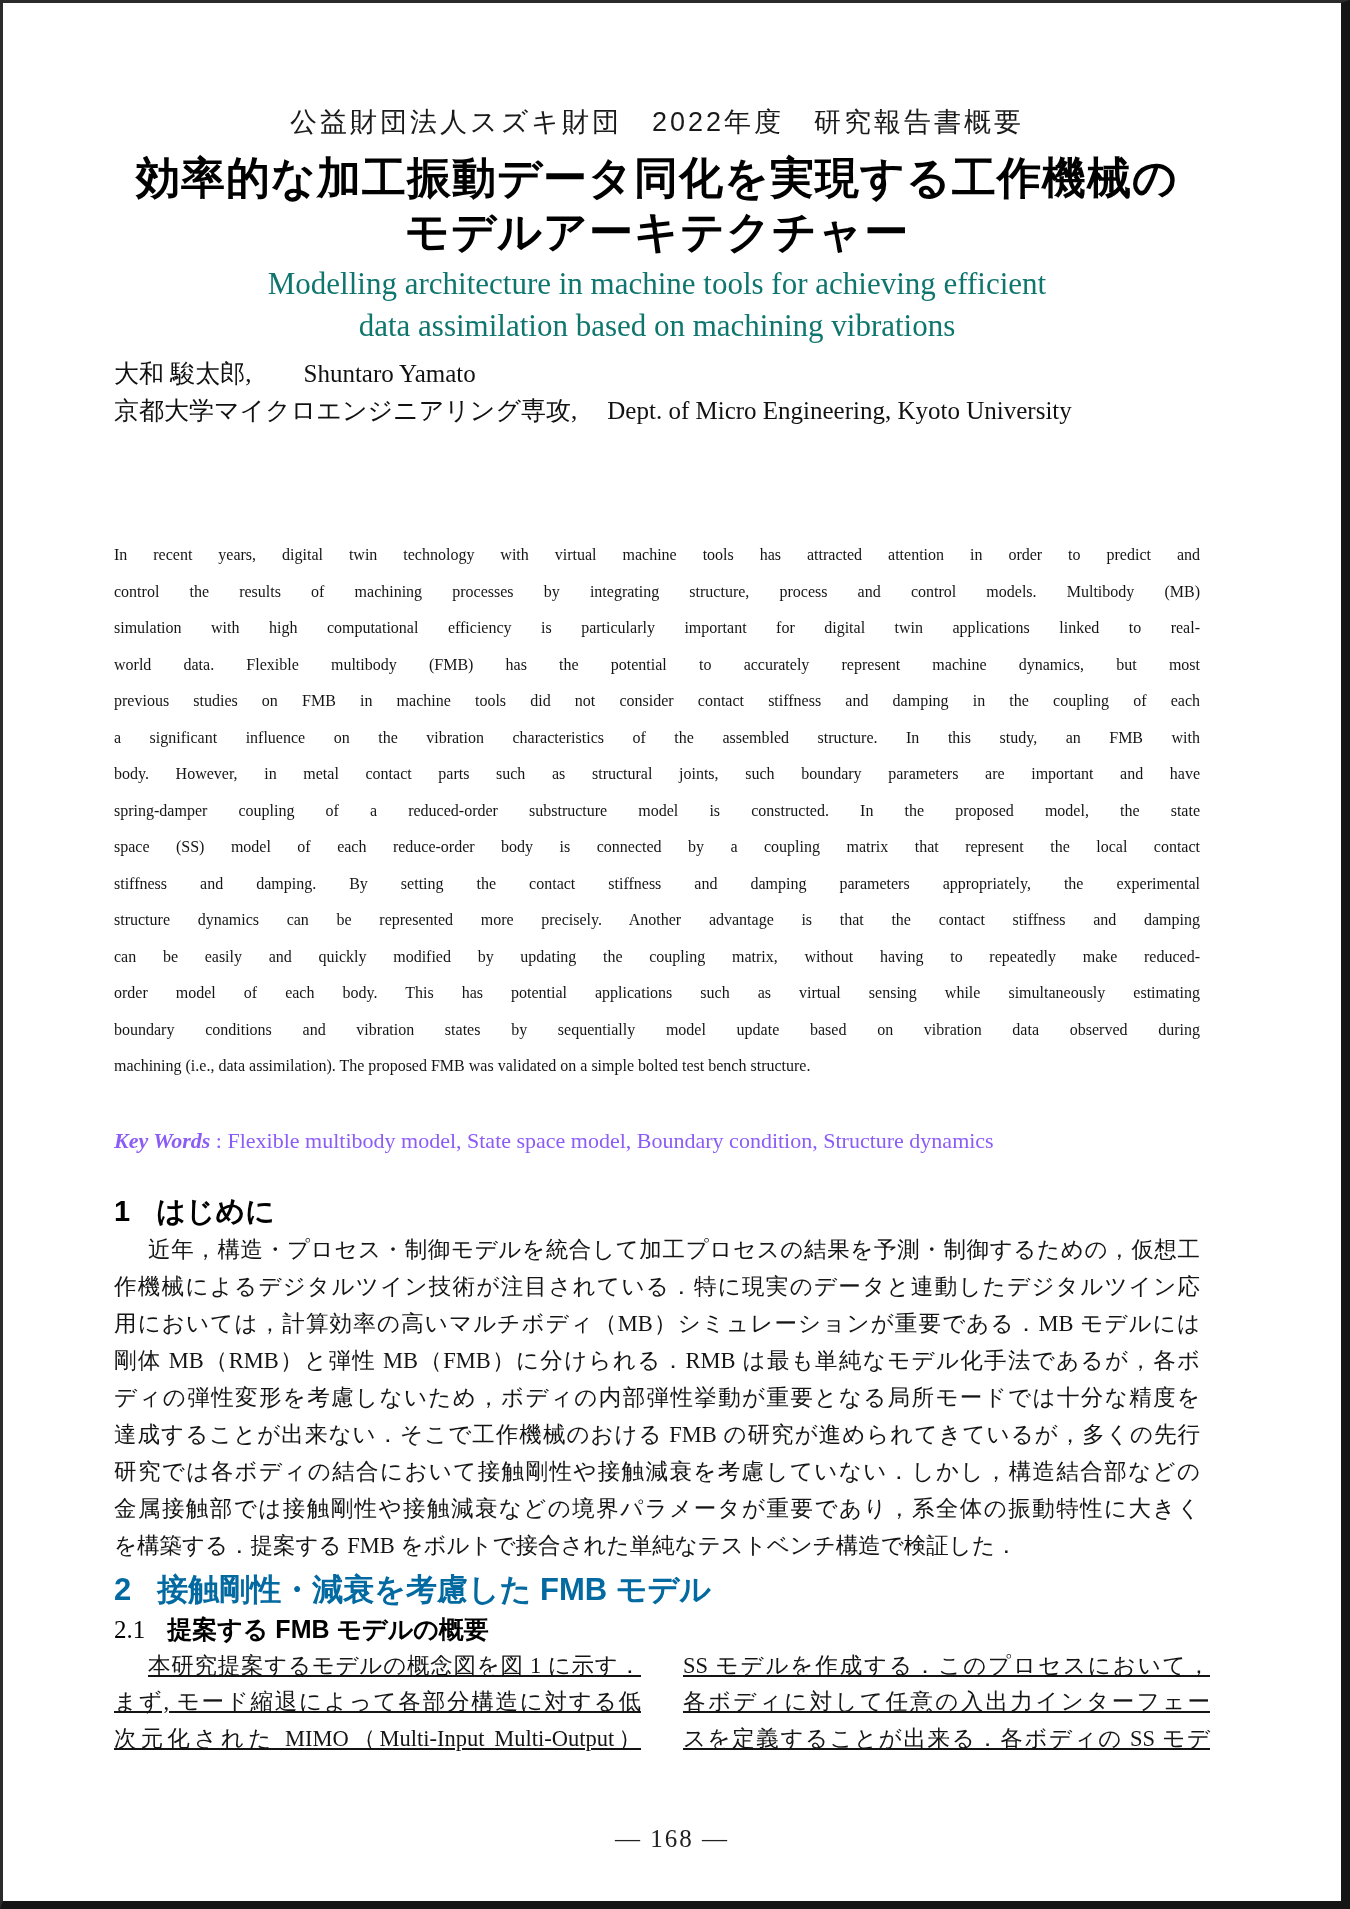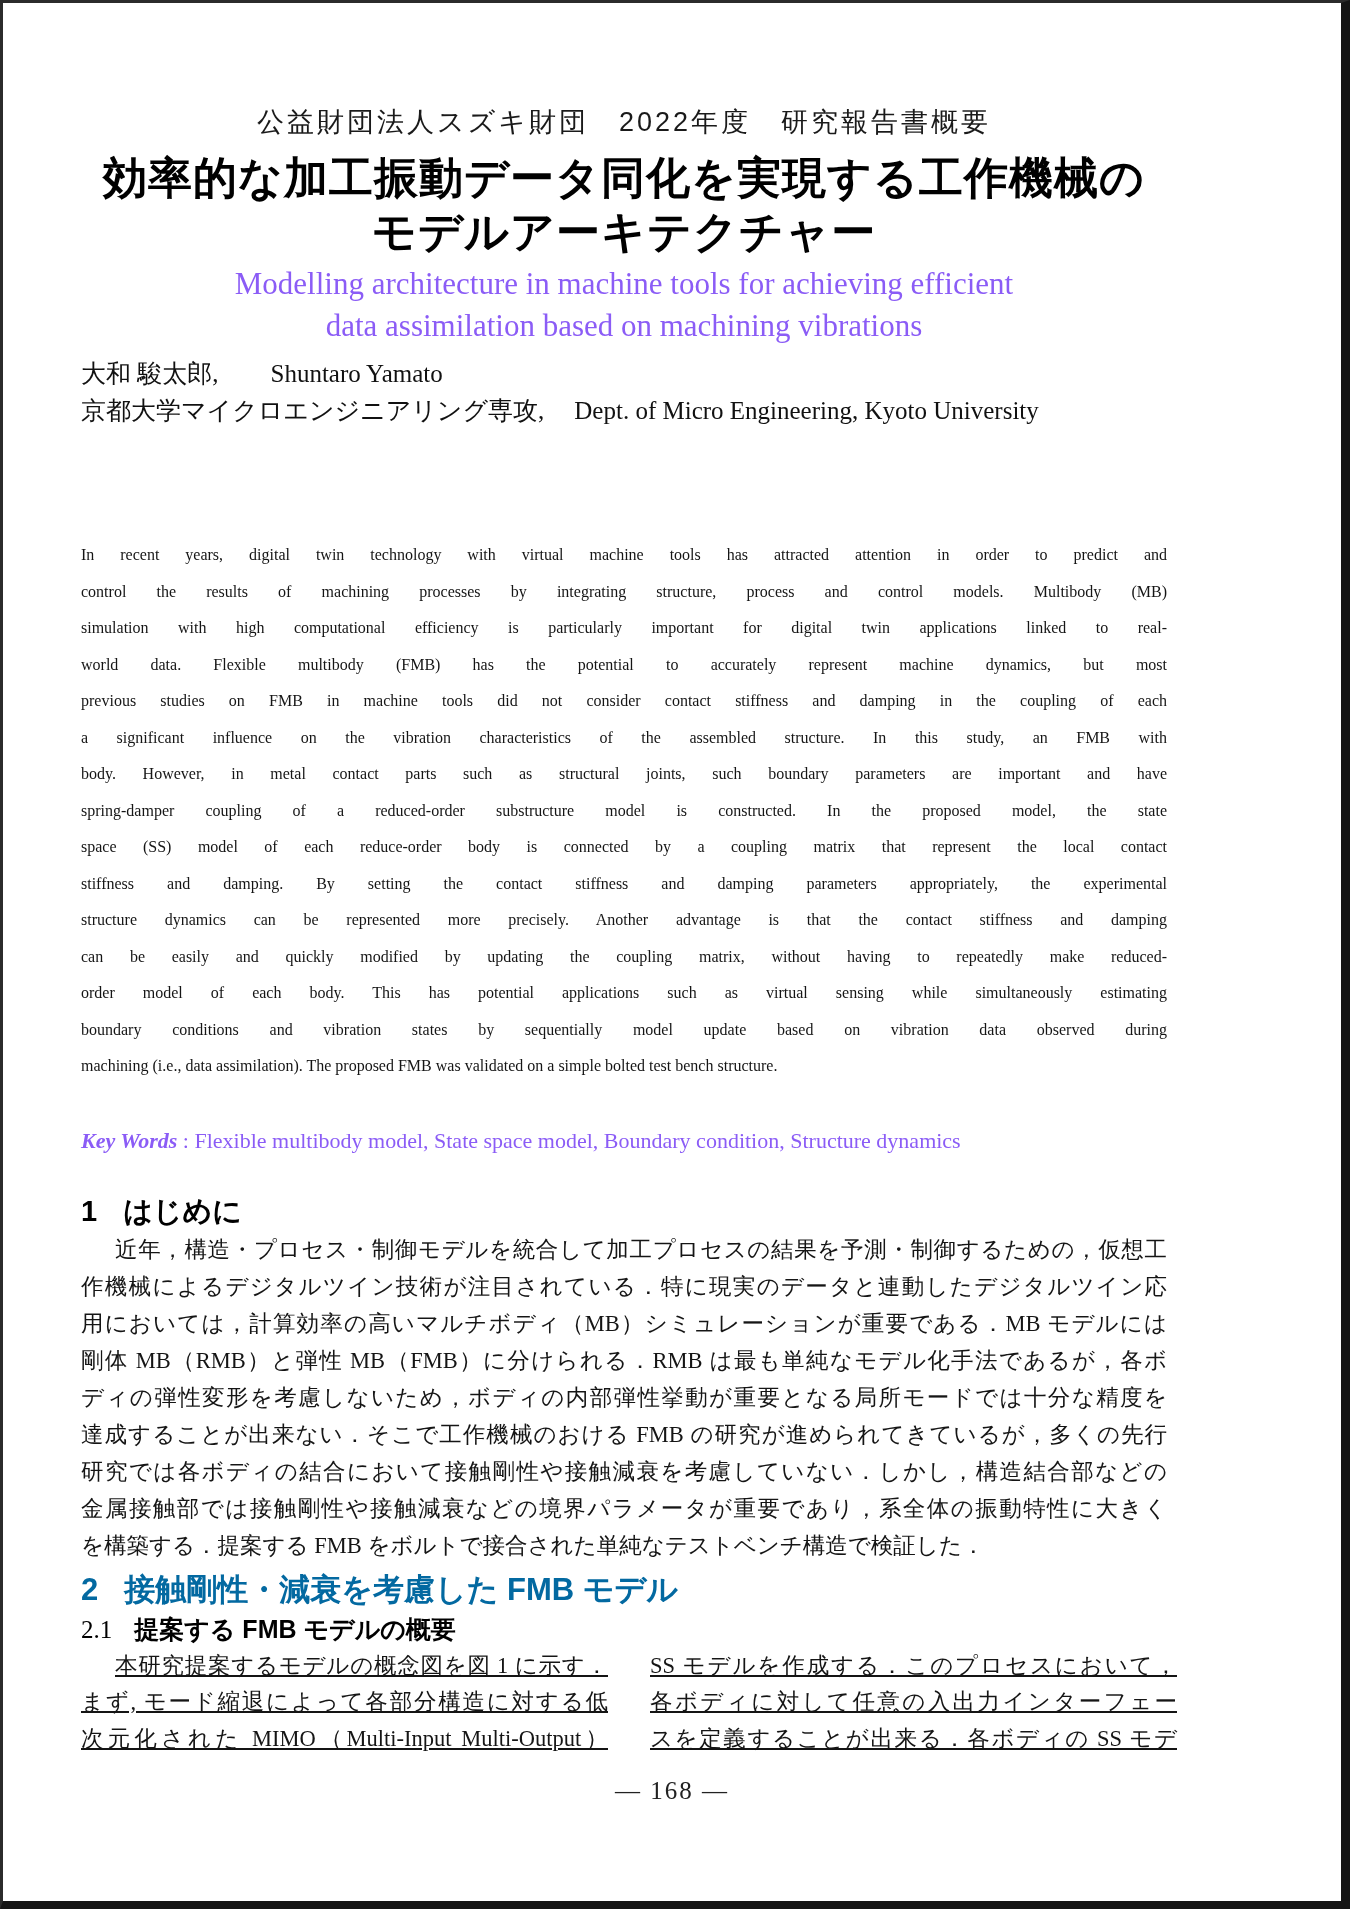--- a/index.html
+++ b/index.html
@@ -9,39 +9,39 @@
     box-sizing:border-box;
     background:#ffffff;
     border-style:solid;
     border-color:#2b2b2b #151515 #151515 #2b2b2b;
     border-width:3px 9px 8px 3px;
     overflow:hidden;
     color:#141414;
   }
   .serif{font-family:"Liberation Serif","DejaVu Serif",serif;}
   .gothic{font-family:"Liberation Sans","DejaVu Sans",sans-serif;}
-  .content{margin-left:78px;width:1086px;}
+  .content{margin-left:111px;width:1086px;}
 
   .header-line{
     margin-top:102px;
     text-align:center;
     font-size:27px;line-height:34px;
     letter-spacing:3px;color:#1a1a1a;
   }
   .title{
     margin:12px 0 0 0;
     text-align:center;
     font-weight:bold;color:#000;
     font-size:44px;line-height:54px;letter-spacing:1px;
   }
   .title .tline{display:block;}
   .subtitle{
     margin-top:4px;
     text-align:center;
-    font-size:31px;line-height:42px;color:#8b5cf6;
+    font-size:31px;line-height:42px;color:#0f766e;
   }
   .subtitle .sline{display:block;}
   .authors{margin-top:8px;font-size:25px;line-height:37px;color:#111;}
   .author-en1{margin-left:52px;}
   .author-en2{margin-left:30px;}
 
   .abstract{margin-top:108px;}
   .jline{
     font-size:16px;line-height:36.5px;color:#151515;
     text-align:justify;text-align-last:justify;
@@ -70,21 +70,21 @@
     font-size:25px;line-height:34px;font-weight:bold;color:#000;
   }
   .h3 .h-num{font-weight:normal;font-family:"Liberation Serif","DejaVu Serif",serif;margin-right:22px;}
 
   .columns{margin-top:1px;display:flex;width:1096px;}
   .col{width:527px;text-decoration:underline;}
   .col-gap{width:42px;flex:0 0 42px;}
   .col .jline{font-size:22.5px;line-height:36.5px;}
 
   .page-number{
-    position:absolute;left:0;top:1772px;width:100%;
+    position:absolute;left:0;top:1820px;width:100%;
     text-align:center;font-size:25px;line-height:32px;color:#222;
     letter-spacing:2px;
   }
 </style>
 </head>
 <body>
 
 <div class="page serif">
   <div class="content">
 

